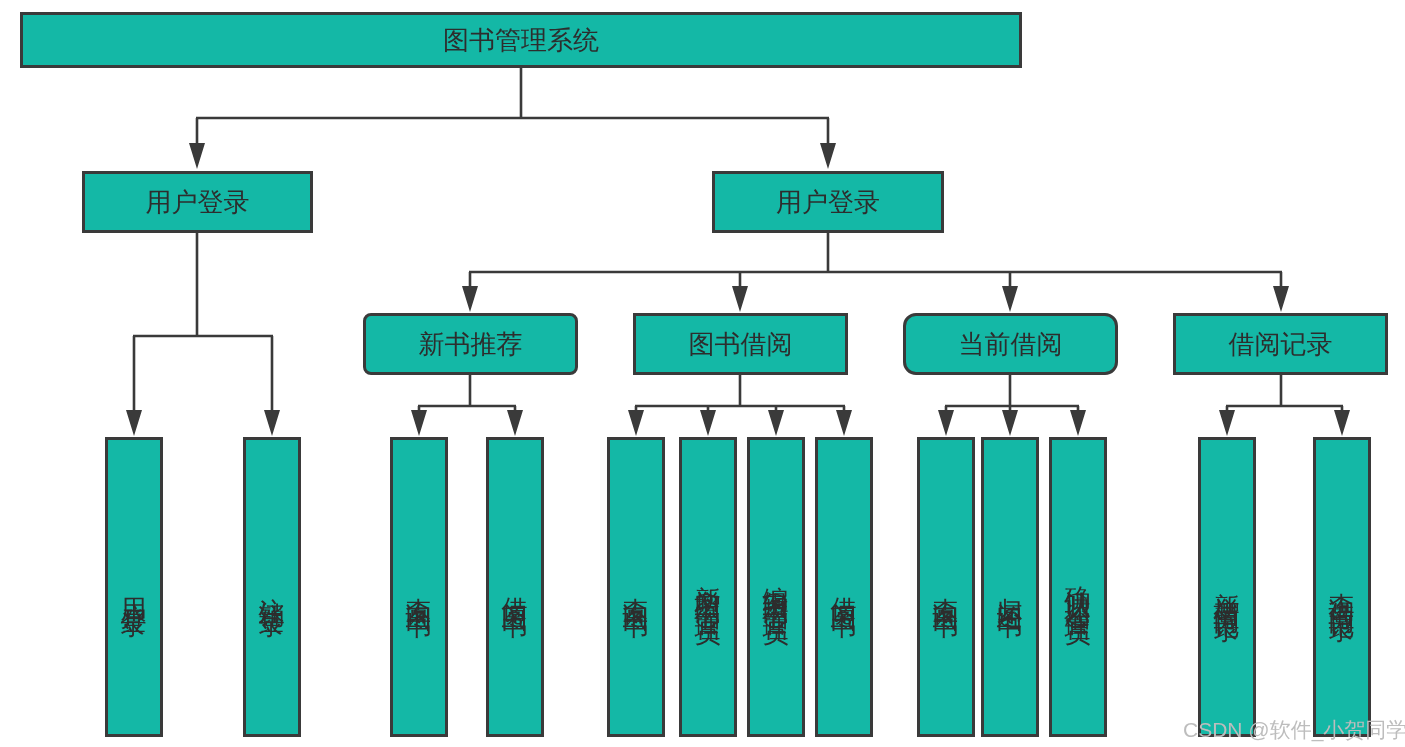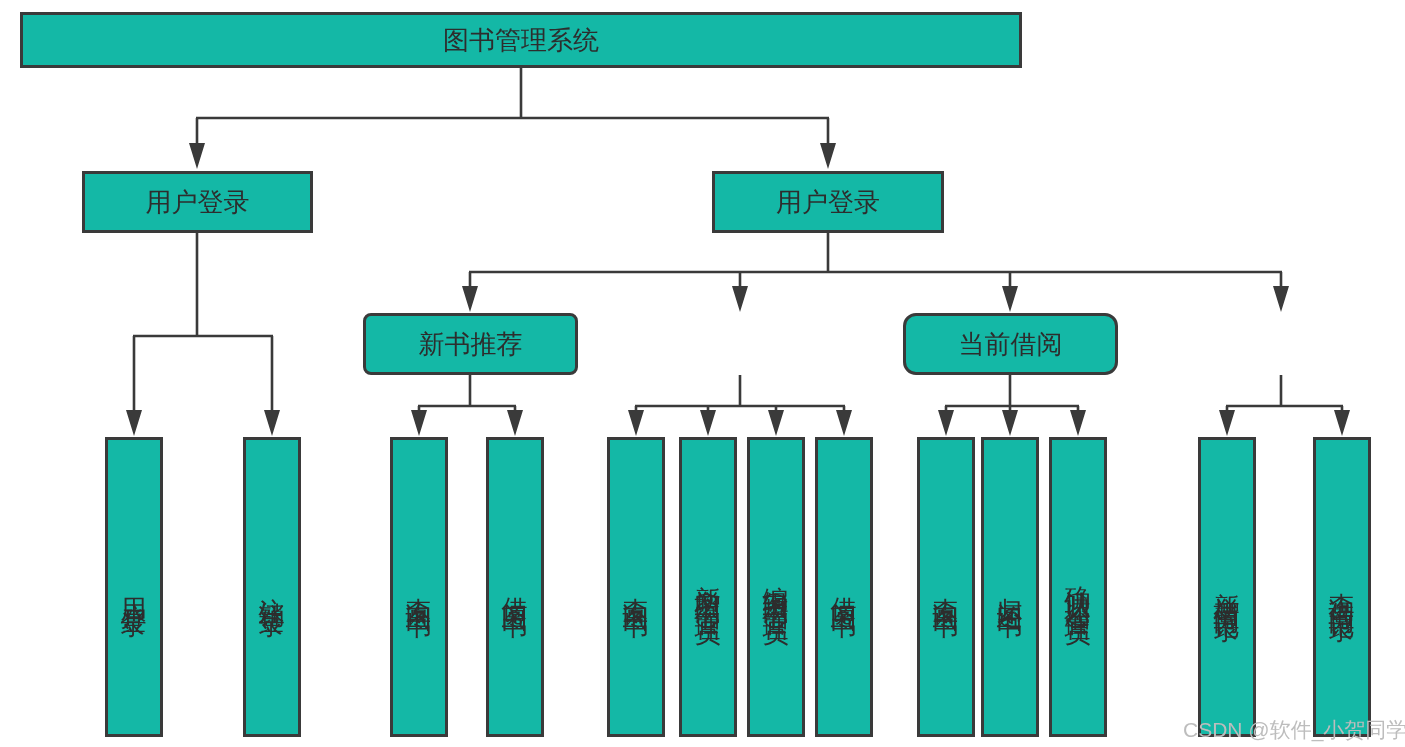--- a/index.html
+++ b/index.html
@@ -82,21 +82,23 @@
              M1219 410 L1235 410 L1227 436 Z
              M1334 410 L1350 410 L1342 436 Z"></path>
   </svg>
 
   <div class="node h-node" style="left:20px; top:12px; width:1002px; height:56px;">图书管理系统</div>
 
   <div class="node h-node" style="left:82px; top:171px; width:231px; height:62px;">用户登录</div>
   <div class="node h-node" style="left:712px; top:171px; width:232px; height:62px;">用户登录</div>
 
   <div class="node h-node" style="left:363px; top:313px; width:215px; height:62px;border-radius:8px;">新书推荐</div>
+  <div class="node h-node" style="left:633px; top:313px; width:215px; height:62px;">图书借阅</div>
   <div class="node h-node" style="left:903px; top:313px; width:215px; height:62px;border-radius:13px;">当前借阅</div>
+  <div class="node h-node" style="left:1173px; top:313px; width:215px; height:62px;">借阅记录</div>
 
   <div class="node v-node" style="left:105px; top:437px; width:58px; height:300px;">用户登录</div>
   <div class="node v-node" style="left:243px; top:437px; width:58px; height:300px;">注销登录</div>
 
   <div class="node v-node" style="left:390px; top:437px; width:58px; height:300px;">查询图书</div>
   <div class="node v-node" style="left:486px; top:437px; width:58px; height:300px;">借阅图书</div>
 
   <div class="node v-node" style="left:607px; top:437px; width:58px; height:300px;">查询图书</div>
   <div class="node v-node" style="left:679px; top:437px; width:58px; height:300px;">新增图书（管理员）</div>
   <div class="node v-node" style="left:747px; top:437px; width:58px; height:300px;">编辑图书（管理员）</div>

